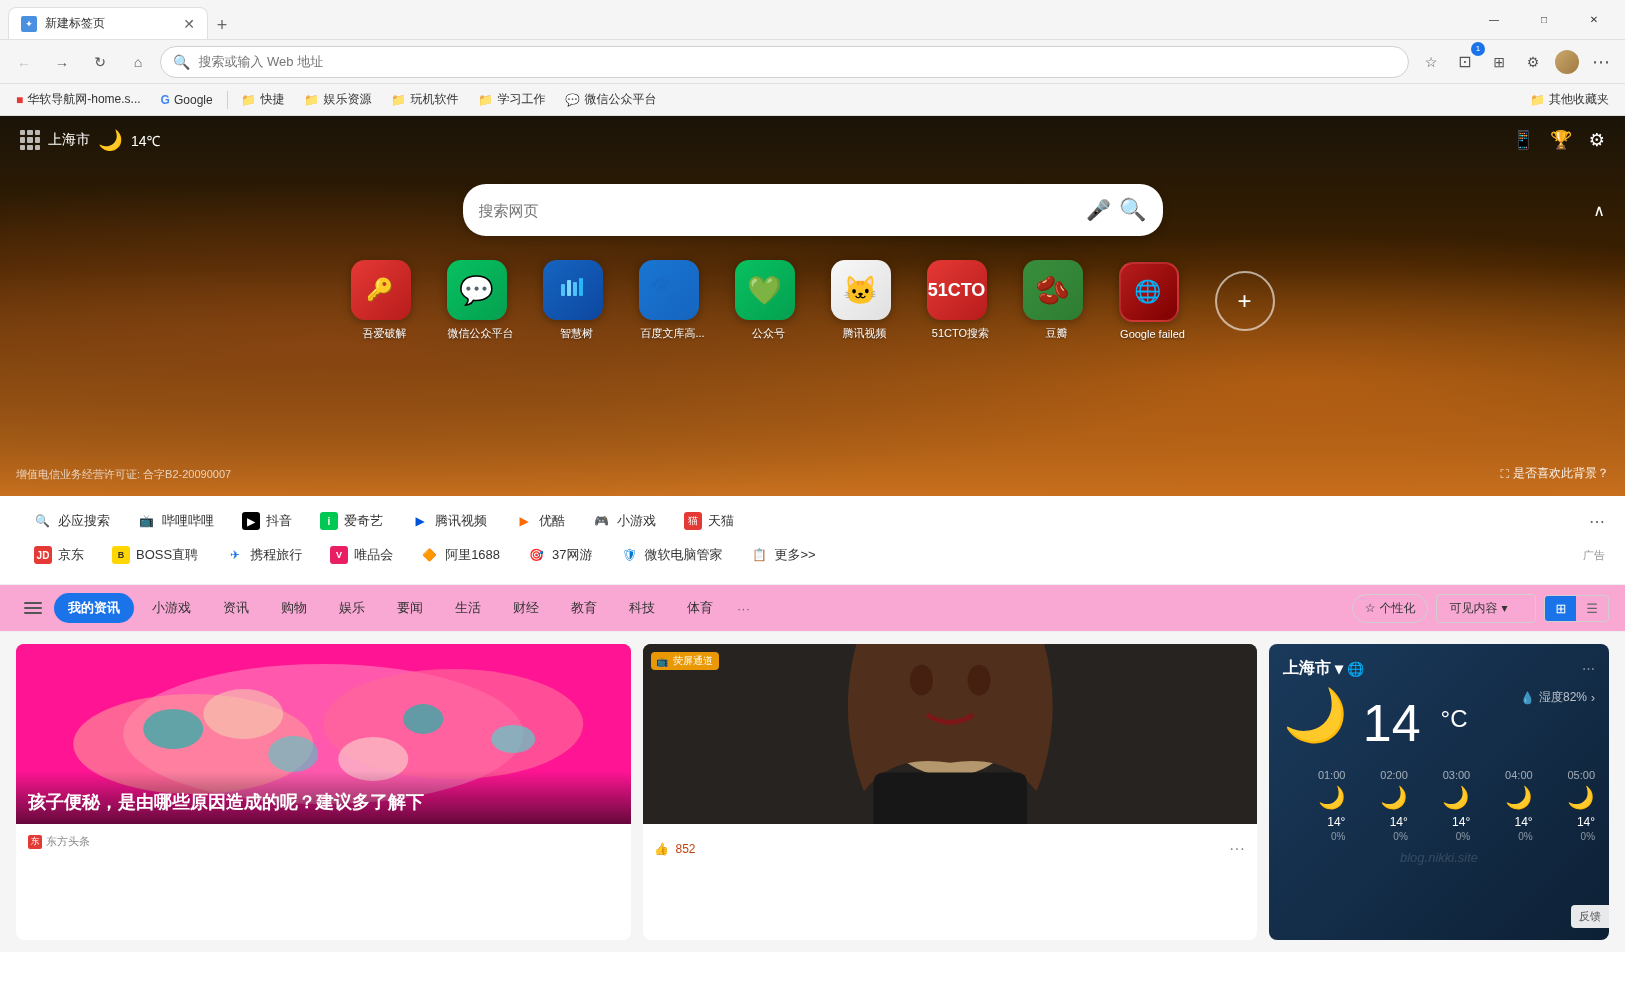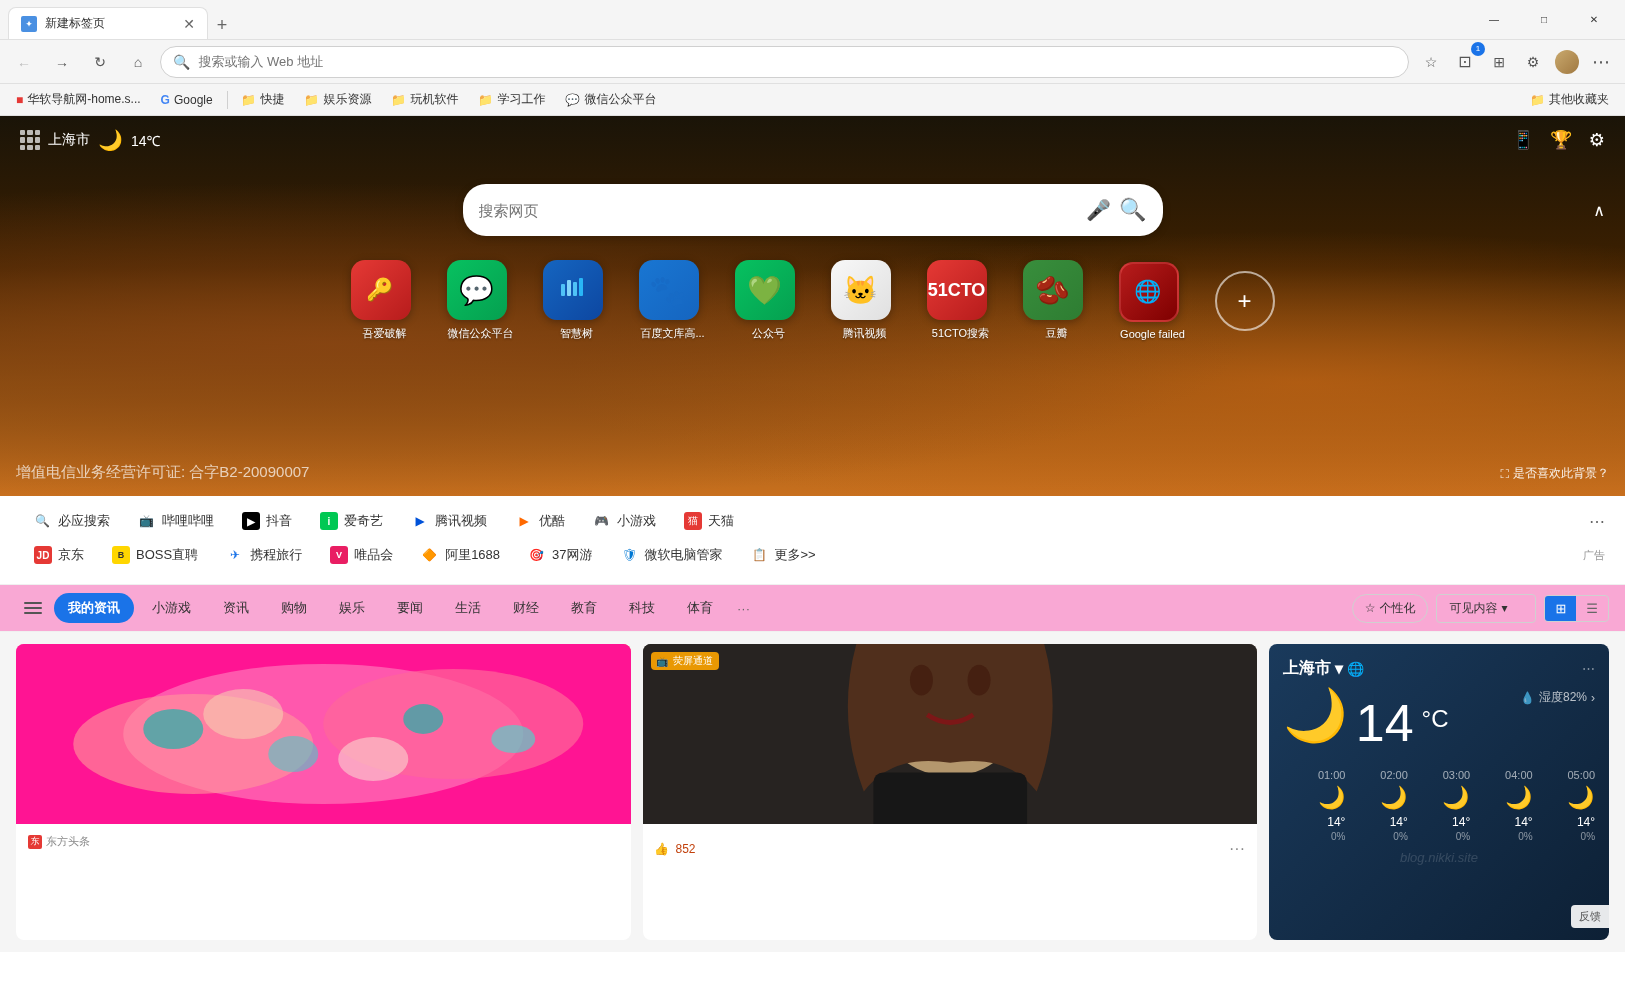--- a/index.html
+++ b/index.html
@@ -227,21 +227,21 @@
       font-size: 24px;
       cursor: pointer;
     }
 
     
     .icp-bar {
       position: absolute;
       bottom: 14px;
       left: 16px;
       color: rgba(255,255,255,0.7);
-      font-size: 15px;
+      font-size: 11px;
       z-index: 10;
     }
     .bg-question {
       position: absolute;
       bottom: 14px;
       right: 16px;
       color: rgba(255,255,255,0.9);
       font-size: 12px;
       z-index: 10;
       cursor: pointer;
@@ -381,21 +381,21 @@
     
     .weather-card {
       background: linear-gradient(135deg, #1a3a5c 0%, #0d2035 100%);
       border-radius: 8px;
       padding: 14px;
       color: white;
       flex: 0 0 340px;
     }
     .weather-card-header { display: flex; align-items: center; justify-content: space-between; margin-bottom: 10px; }
     .weather-city { font-size: 16px; font-weight: bold; display: flex; align-items: center; gap: 4px; }
-    .weather-temp-big { display: flex; align-items: flex-start; gap: 8px; margin: 8px 8px; }
+    .weather-temp-big { display: flex; align-items: flex-start; gap: 20px; margin: 8px 15px; }
     .temp-number { font-size: 52px; font-weight: 300; line-height: 1; }
     .temp-unit { font-size: 24px; margin-top: 8px; }
     .humidity { display: flex; align-items: center; gap: 4px; color: rgba(255,255,255,0.7); font-size: 12px; margin-left: auto; }
     .weather-hours { display: flex; gap: 0; margin-top: 12px; }
     .hour-item { flex: 1; text-align: right; }
     .hour-time { font-size: 11px; color: rgba(255,255,255,0.6); margin-bottom: 4px; }
     .hour-icon { font-size: 22px; margin: 4px 0; }
     .hour-temp { font-size: 12px; margin-bottom: 2px; }
     .hour-precip { font-size: 10px; color: rgba(255,255,255,0.5); }
     .watermark { color: rgba(255,255,255,0.15); font-size: 13px; font-style: italic; text-align: center; margin-top: 8px; }
@@ -737,20 +737,23 @@
           <ellipse cx="460" cy="80" rx="130" ry="55" fill="#ff6699" opacity="0.7"></ellipse>
 
           <ellipse cx="180" cy="85" rx="30" ry="20" fill="#20b2aa" opacity="0.7"></ellipse>
           <ellipse cx="300" cy="110" rx="25" ry="18" fill="#4dc8c8" opacity="0.6"></ellipse>
           <ellipse cx="430" cy="75" rx="20" ry="15" fill="#20b2aa" opacity="0.7"></ellipse>
           <ellipse cx="520" cy="95" rx="22" ry="14" fill="#40e0d0" opacity="0.6"></ellipse>
 
           <ellipse cx="250" cy="70" rx="40" ry="25" fill="#f5deb3" opacity="0.5"></ellipse>
           <ellipse cx="380" cy="115" rx="35" ry="22" fill="#faebd7" opacity="0.5"></ellipse>
         </svg>
+        <div class="card1-overlay-text">
+          <span>孩子便秘，是由哪些原因造成的呢？建议多了解下</span>
+        </div>
       </div>
       <div class="news-card-body">
         <div class="news-card-source">
           <div class="source-icon" style="background:#e53935;color:white;font-size:9px;border-radius:2px;">东</div>
           <span>东方头条</span>
         </div>
       </div>
     </div>
 
     <div class="news-card">

